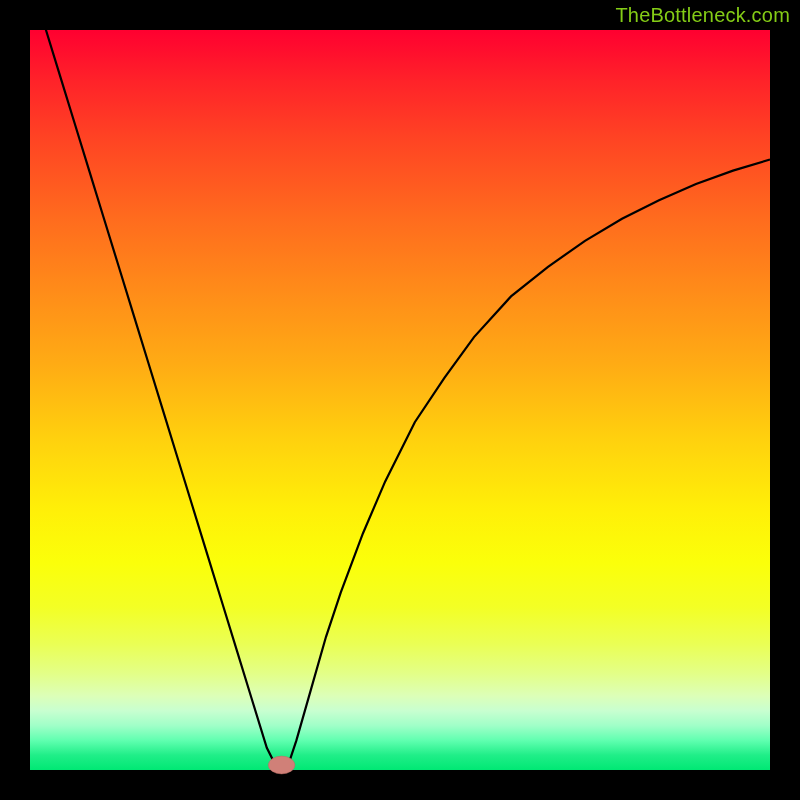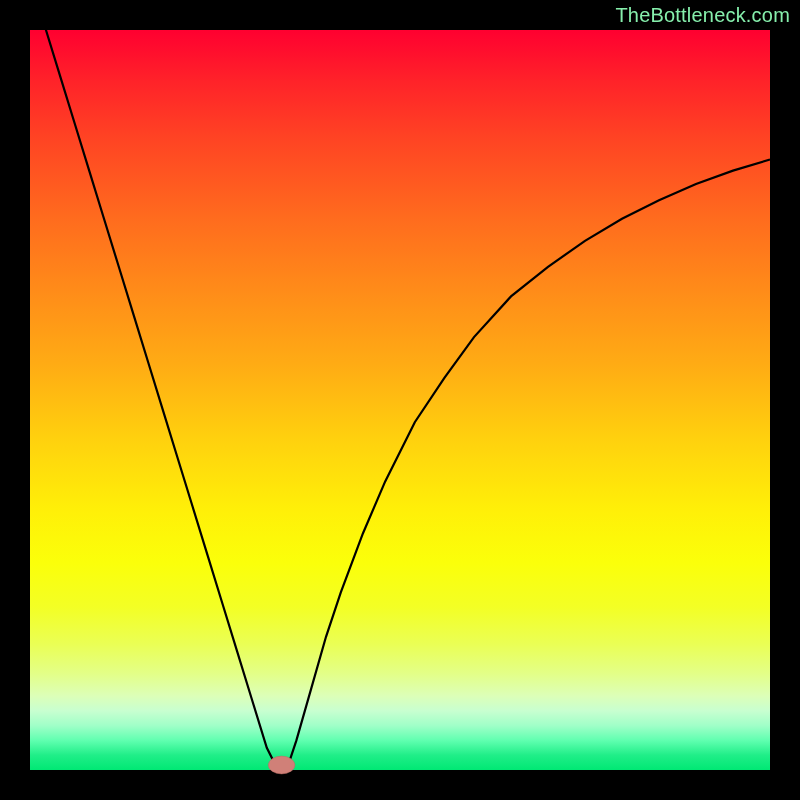--- a/index.html
+++ b/index.html
@@ -8,21 +8,21 @@
     height: 800px;
     background: #000;
     position: relative;
     font-family: Arial, Helvetica, sans-serif;
     overflow: hidden;
   }
   .watermark {
     position: absolute;
     top: 4px;
     right: 10px;
-    color: #86efac;
+    color: #84cc16;
     font-size: 20px;
     letter-spacing: 0.2px;
     z-index: 10;
     margin-left: 27px;
   }
   .plot-area {
     position: absolute;
     left: 30px;
     top: 30px;
     width: 740px;

